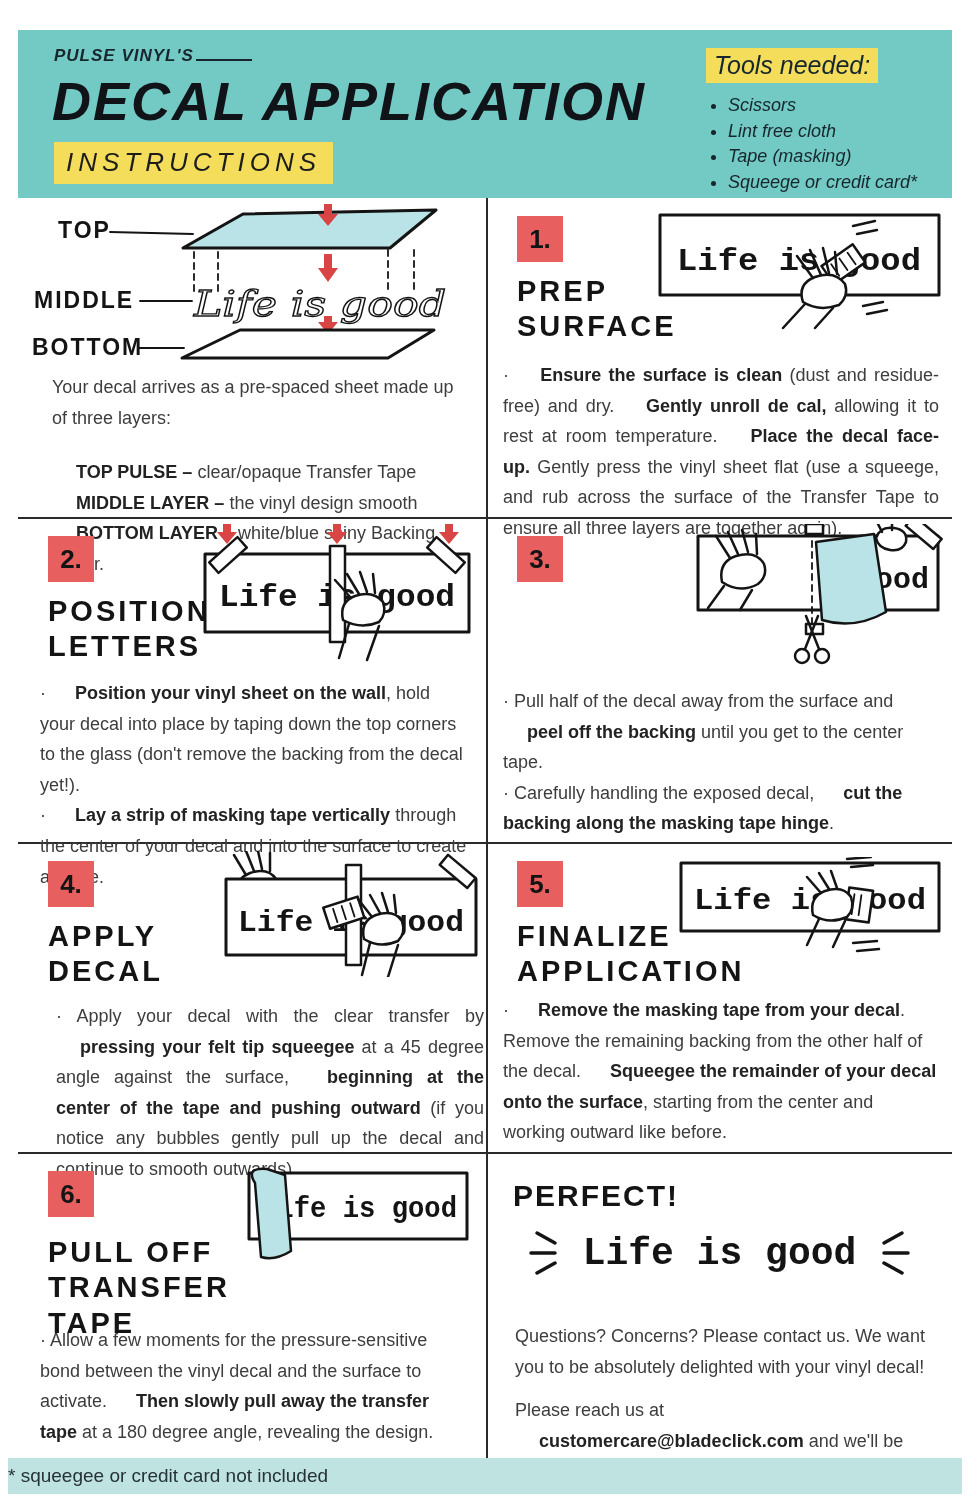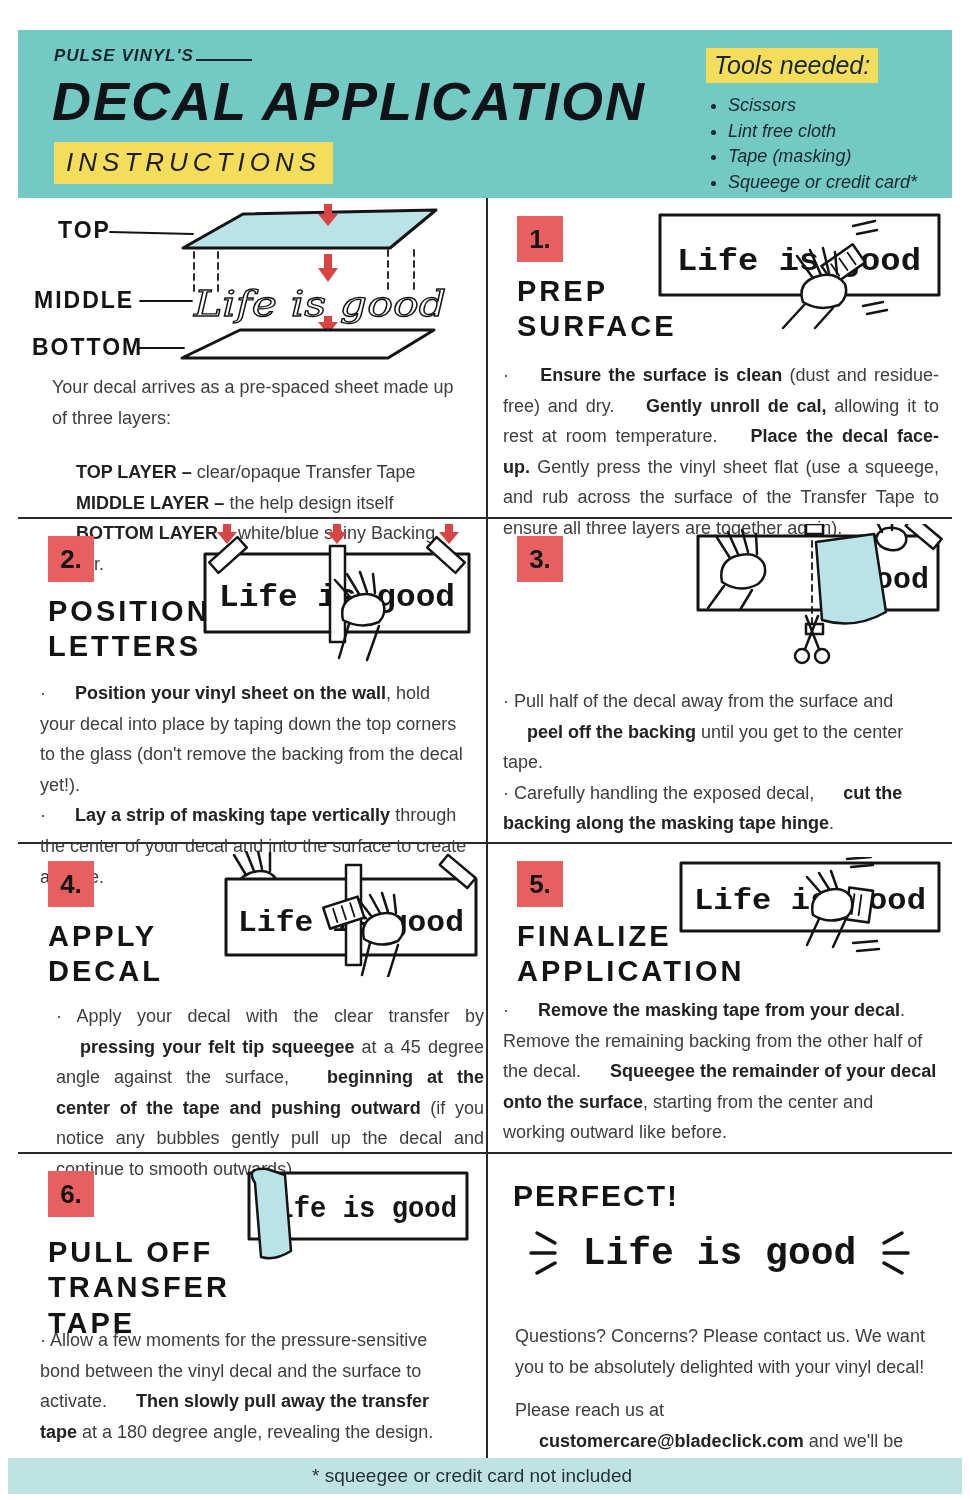--- a/index.html
+++ b/index.html
@@ -48,21 +48,21 @@
 
   
   .perfect-title{position:absolute;left:26px;top:26px;font-size:30px;font-weight:bold;letter-spacing:2px;color:#141414;}
   .decal-row{position:absolute;left:0;top:74px;width:100%;display:flex;align-items:center;justify-content:center;gap:20px;}
   .big-decal{font-family:"Liberation Mono","DejaVu Sans Mono",monospace;font-weight:bold;font-size:38px;color:#141414;white-space:nowrap;}
   .spark{stroke:#141414;stroke-width:3.5;stroke-linecap:round;fill:none;}
   .mirror{transform:scaleX(-1);}
 
   
   .footer{position:absolute;left:8px;top:1458px;width:954px;height:36px;background:#bfe3e1;
-          font-size:19px;line-height:36px;text-align:center;color:#253238;}
+          font-size:19px;line-height:36px;text-align:left;color:#253238;}
   .footer span{padding-right:26px;}
 </style>
 </head>
 <body>
 
 <div class="page">
 
   <div class="header">
     <div class="brand"><span>PULSE VINYL'S</span><span class="brand-line"></span></div>
     <div class="page-title">DECAL APPLICATION</div>
@@ -97,22 +97,22 @@
       <text class="dlabel" x="6" y="104">MIDDLE</text>
       <line class="ink thin" x1="112" y1="97" x2="164" y2="97"></line>
       <text class="scripttext" x="166" y="112" textLength="252" lengthAdjust="spacingAndGlyphs">Life is good</text>
       <path class="redfill" d="M296,112 L304,112 L304,118 L310,118 L300,130 L290,118 L296,118 Z"></path>
       <polygon class="ink ink3 whitefill" points="212,126 406,126 360,154 154,154"></polygon>
       <text class="dlabel" x="4" y="151">BOTTOM</text>
       <line class="ink thin" x1="110" y1="144" x2="156" y2="144"></line>
     </svg>
     <div class="cellbody" style="left:34px;top:174px;width:408px">
       <p>Your decal arrives as a pre-spaced sheet made up of three layers:</p>
-      <p style="margin-top:24px"><b>TOP LAYER – </b><span>clear/opaque Transfer Tape</span></p>
-      <p><b>MIDDLE LAYER – </b><span>the help design itself</span></p>
+      <p style="margin-top:24px"><b>TOP PULSE – </b><span>clear/opaque Transfer Tape</span></p>
+      <p><b>MIDDLE LAYER – </b><span>the vinyl design smooth</span></p>
       <p><b>BOTTOM LAYER – </b><span>white/blue shiny Backing Paper.</span></p>
     </div>
   </div>
 
   <div class="cell" style="left:487px;top:198px;width:465px;height:320px">
     <div class="numbox">1.</div>
     <div class="steptitle">
       <div>PREP</div>
       <div>SURFACE</div>
     </div>

